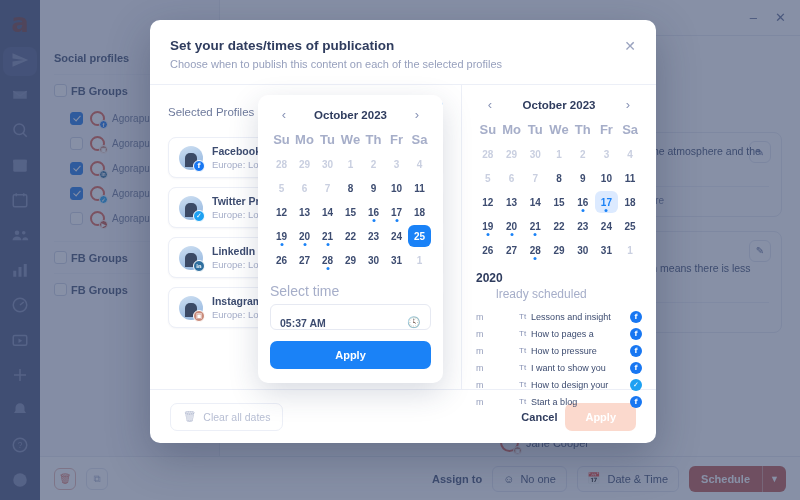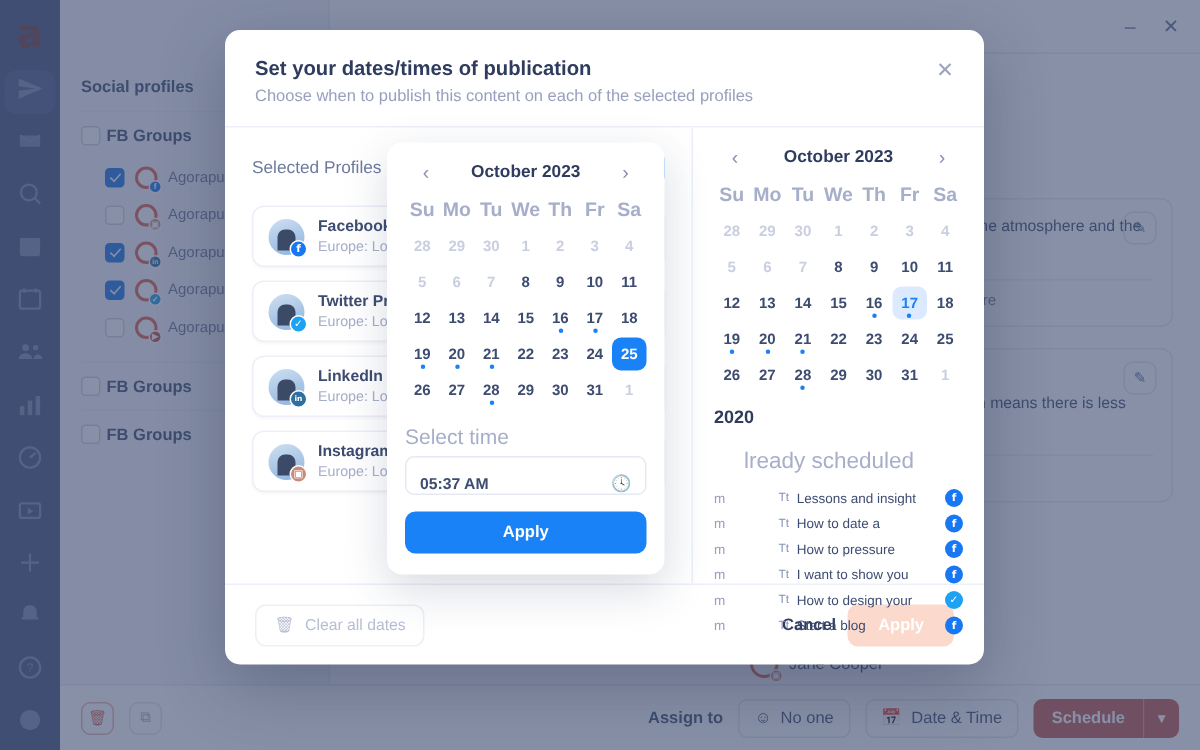--- a/index.html
+++ b/index.html
@@ -242,21 +242,21 @@
   .pt-col + .pt-col { border-left: 1px solid #f3f5fa; }
   .pt-val { height: 22px; line-height: 22px; font-size: 9.5px; color: #c5cbdd; font-weight: 600; }
   .pt-val.cur { color: #2f3c5e; font-weight: 700; font-size: 10px; }
   .pt-band {
     position:absolute; left:0; right:0; top: 66px; height: 22px; background:#f5f7fb;
     z-index: -1; border-top:1px solid #eef0f7; border-bottom:1px solid #eef0f7;
   }
 
   
   .sched-title { font-size: 12px; font-weight: 700; color:#2f3c5e; margin-top: 10px; }
-  .sched-sub { font-size: 15px; color:#a6aec9; margin-top: 14px; margin-bottom: 7px; padding-left: 20px; }
+  .sched-sub { font-size: 12px; color:#a6aec9; margin-top: 2px; margin-bottom: 7px; padding-left: 20px; }
   .sched-row { display:flex; align-items:center; gap: 5px; height: 17px; font-size: 9px; }
   .sched-time { color:#97a0bd; width: 38px; }
   .sched-tt { color:#8792b5; font-size: 8px; }
   .sched-txt { color:#3d4c70; font-weight: 400; flex: 1; white-space: nowrap; overflow: hidden; }
   .sched-net {
     width: 12px; height: 12px; border-radius: 50%; flex:none;
     display:flex;align-items:center;justify-content:center;color:#fff;font-size:7px;font-weight:700;
     font-family:"DejaVu Sans", sans-serif;
   }
 
@@ -708,21 +708,21 @@
       <div id="sched-list">
           <div class="sched-row">
             <span class="sched-time">m</span>
             <span class="sched-tt">Tt</span>
             <span class="sched-txt">Lessons and insight</span>
             <span class="sched-net" style="background: rgb(24, 119, 242);">f</span>
           </div>
           <div class="sched-row">
             <span class="sched-time">m</span>
             <span class="sched-tt">Tt</span>
-            <span class="sched-txt">How to date a</span>
+            <span class="sched-txt">How to pages a</span>
             <span class="sched-net" style="background: rgb(24, 119, 242);">f</span>
           </div>
           <div class="sched-row">
             <span class="sched-time">m</span>
             <span class="sched-tt">Tt</span>
             <span class="sched-txt">How to pressure</span>
             <span class="sched-net" style="background: rgb(24, 119, 242);">f</span>
           </div>
           <div class="sched-row">
             <span class="sched-time">m</span>

